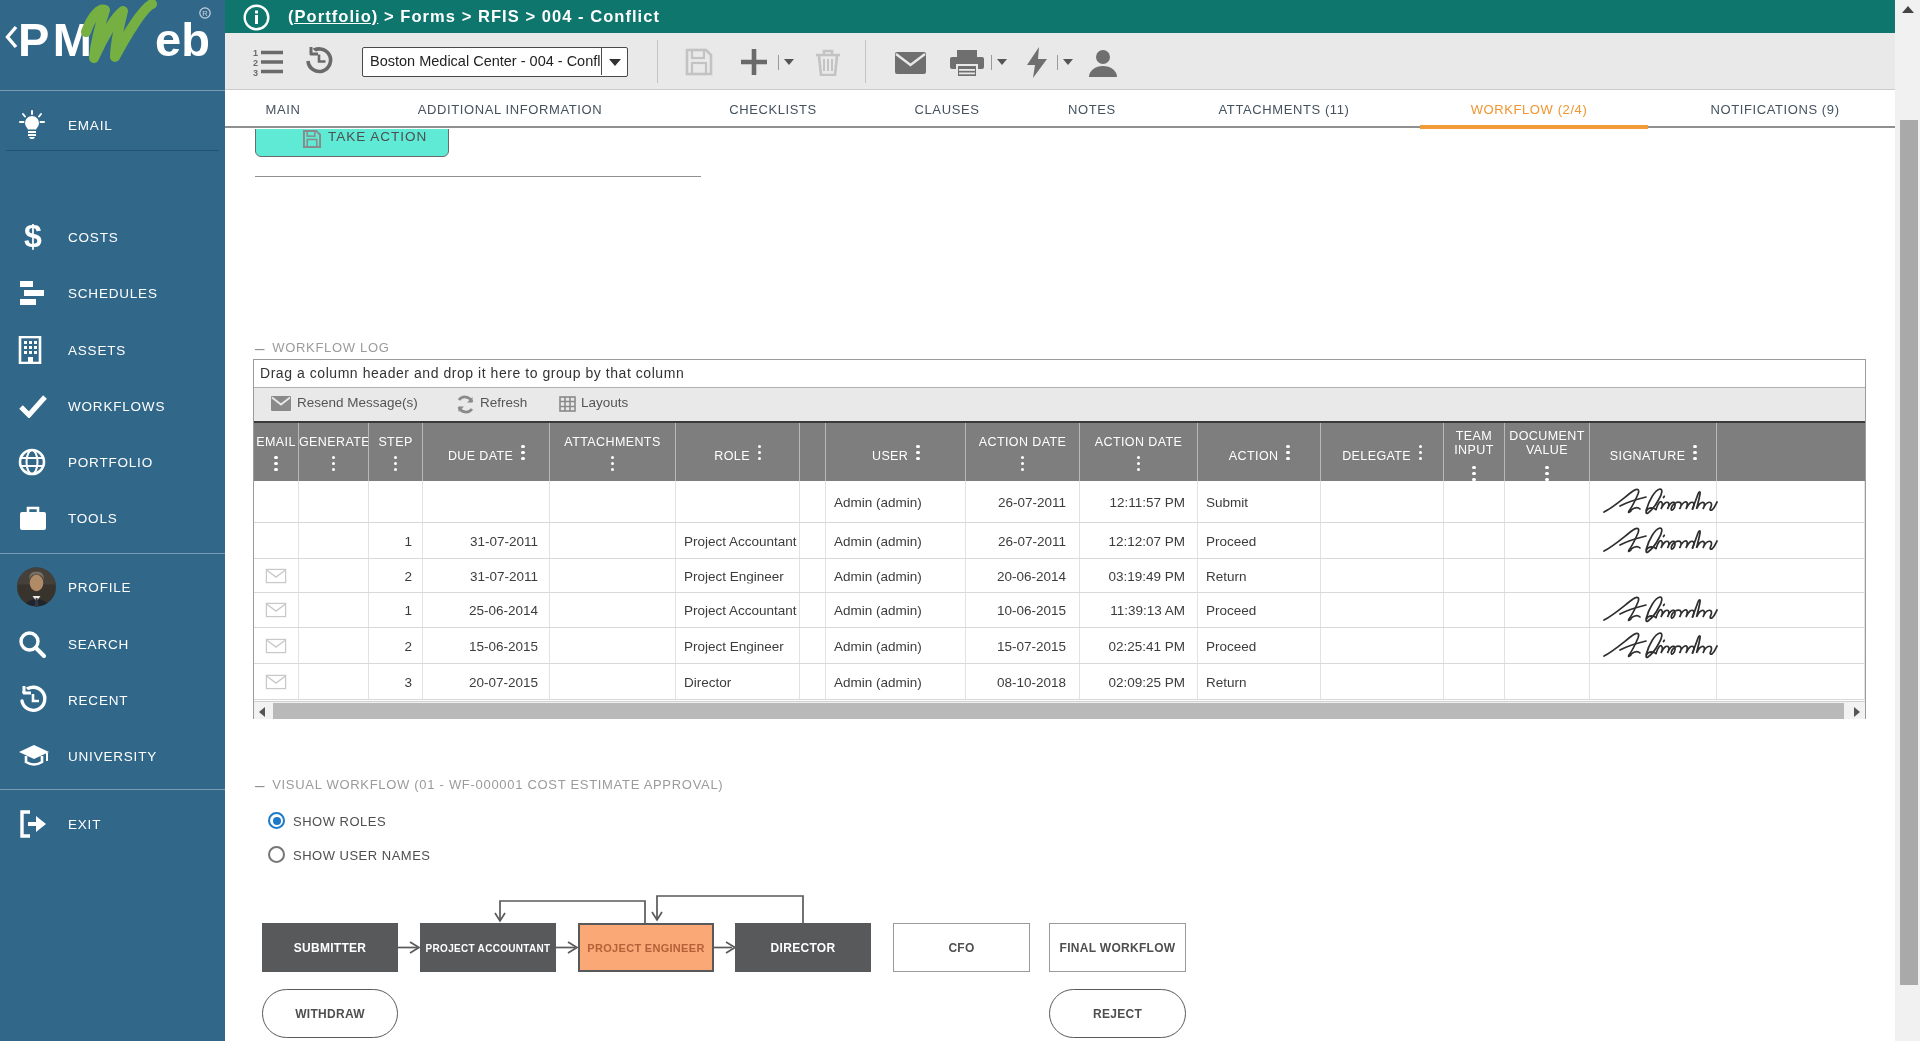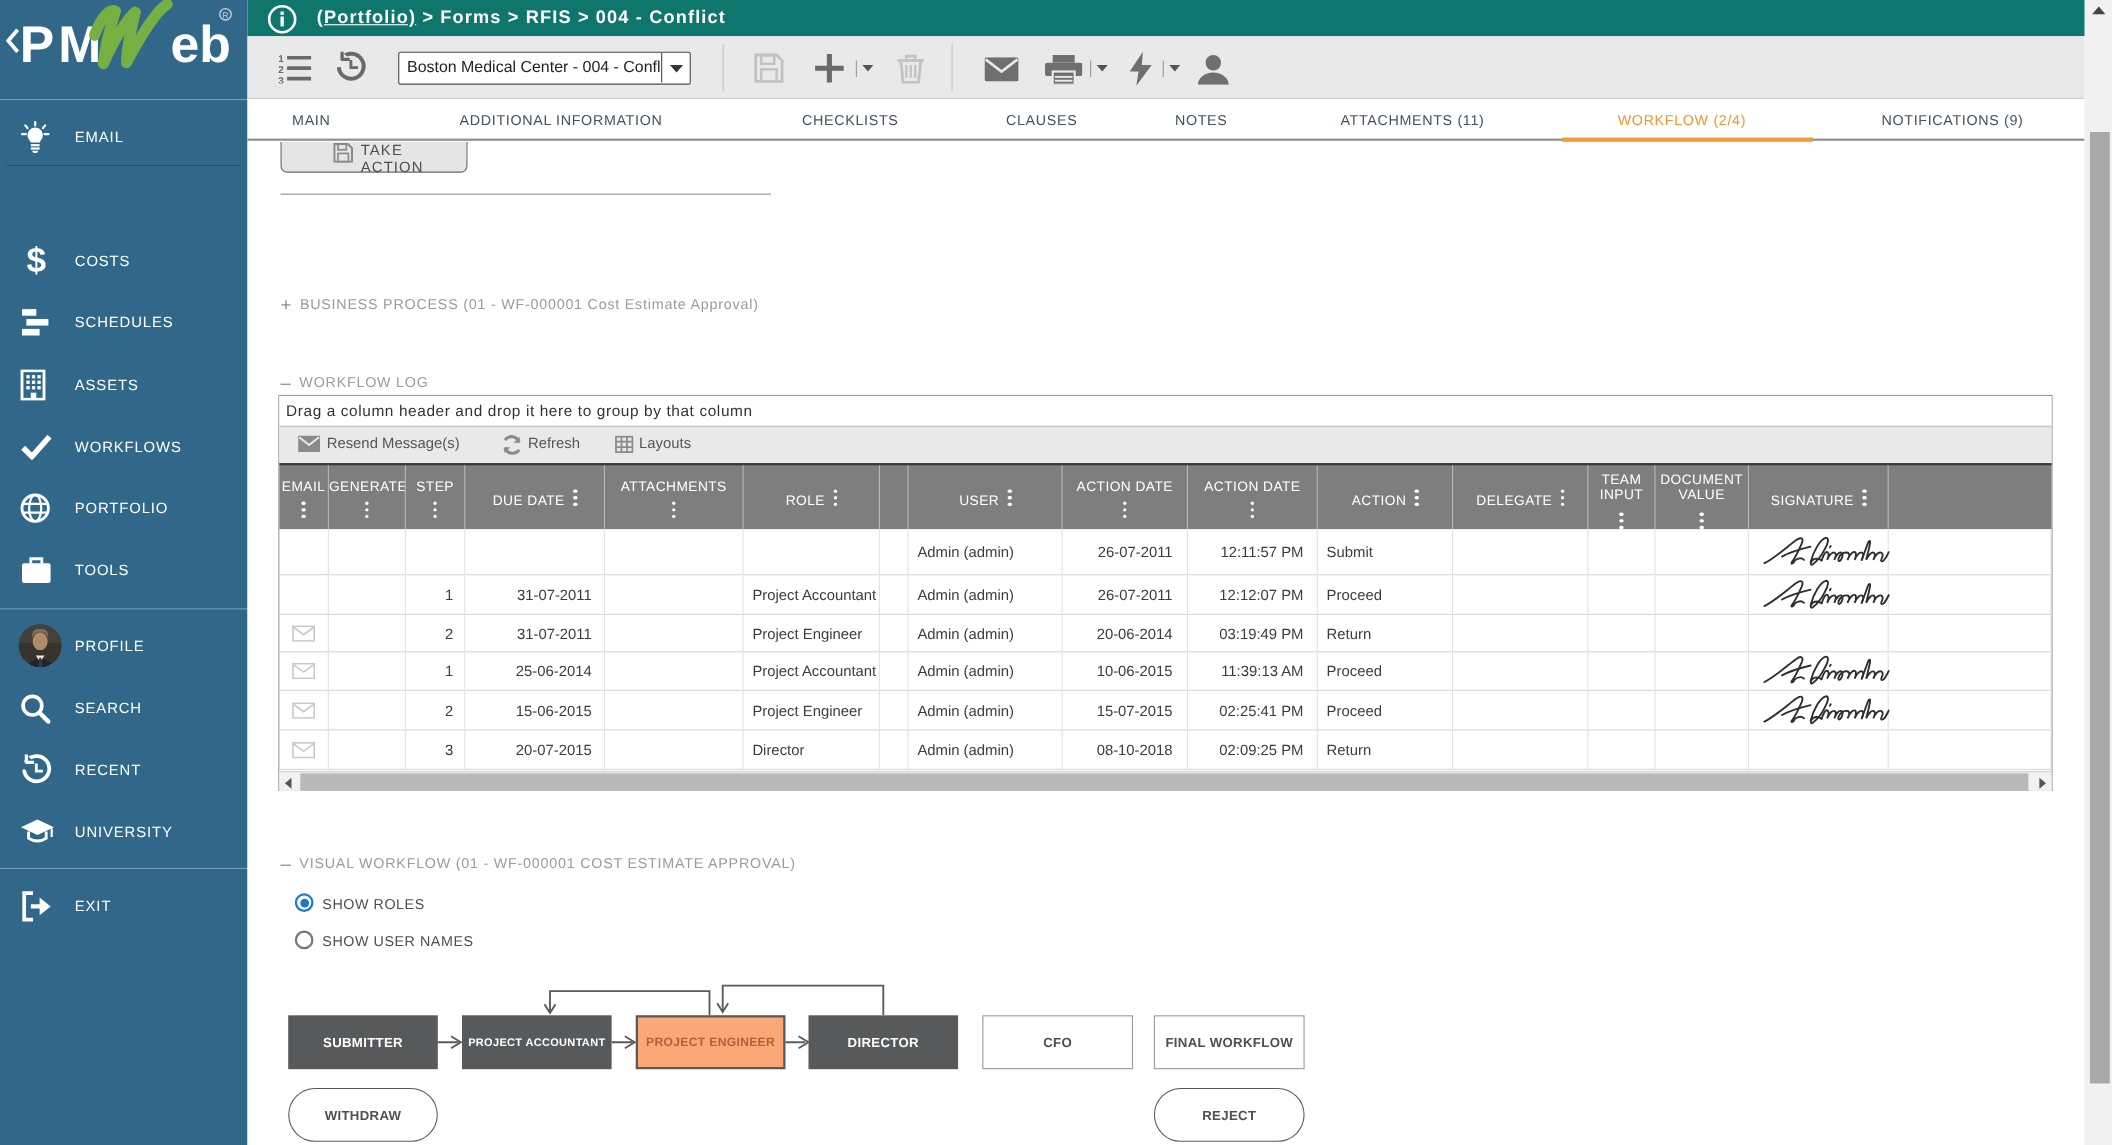--- a/index.html
+++ b/index.html
@@ -24,22 +24,22 @@
   #crumbbar { position:absolute; left:225px; top:0; width:1808px; height:33px; background:#0f766e; }
   #crumbtxt { position:absolute; left:63px; top:7px; color:#fff; font-size:16.5px; letter-spacing:1.05px; font-weight:bold; }
   #toolbar { position:absolute; left:225px; top:33px; width:1670px; height:57px; background:#e9e9e9; border-bottom:1px solid #cccccc;}
   .tdiv { position:absolute; top:7px; width:1px; height:43px; background:#c4c4c4; }
   #tabrow { position:absolute; left:225px; top:90px; width:1670px; height:38px; background:#fff; border-bottom:2px solid #8f8f8f; }
   .tab { position:absolute; top:12px; transform:translateX(-50%); font-size:13px; color:#44525f; letter-spacing:0.6px; white-space:nowrap;}
   #tabunderline { position:absolute; left:1195px; top:35px; width:228px; height:4px; background:#f29b38; }
 
   
   #content { position:absolute; left:225px; top:129px; width:1670px; height:912px; background:#fff; overflow:hidden; }
-  #takeaction { position:absolute; left:30px; top:-11px; width:170px; height:39px;
-     border:1px solid #6b6b6b; border-radius:6px; background:#e5e5e5; }
+  #takeaction { position:absolute; left:30px; top:-11px; width:194px; height:39px;
+     border:1px solid #6b6b6b; border-radius:6px; background:#5eead4; }
   #takeaction span { position:absolute; left:72px; top:10px; font-size:13.5px; color:#4e4e4e; letter-spacing:1px;}
   #hr1 { position:absolute; left:30px; top:47px; width:446px; height:1px; background:#8f8f8f; }
 
   .sechead { position:absolute; font-size:13px; color:#9b9b9b; letter-spacing:0.7px; white-space:nowrap; }
   .sechead .pm { font-size:17px; color:#8f8f8f; vertical-align:-2px; margin-right:7px; }
 
   
   #grid { position:absolute; left:28px; top:230px; width:1613px; height:360px; border:1px solid #9b9b9b; }
   #dragrow { position:absolute; left:0; top:0; width:1611px; height:28px; background:#fff;
      border-bottom:1px solid #b0b0b0; font-size:14px; letter-spacing:0.55px; color:#333; line-height:27px; padding-left:6px;}
@@ -311,21 +311,20 @@
   <div id="takeaction">
     <svg class="abs" style="left:47px;top:11px" width="18" height="18" viewBox="0 0 19 19">
       <path d="M1,1 h13 l4,4 v13 h-17 z" fill="none" stroke="#8a8a8a" stroke-width="2"></path>
       <rect x="4.5" y="1" width="8" height="5.5" fill="none" stroke="#8a8a8a" stroke-width="1.6"></rect>
       <rect x="4.5" y="10" width="10" height="8" fill="none" stroke="#8a8a8a" stroke-width="1.6"></rect>
     </svg>
     <span>TAKE ACTION</span>
   </div>
   <div id="hr1"></div>
 
-  <div class="sechead" style="left:30px;top:139px"><span class="pm">+</span>BUSINESS PROCESS (01 - WF-000001 Cost Estimate Approval)</div>
   <div class="sechead" style="left:30px;top:210px"><span class="pm">–</span>WORKFLOW LOG</div>
 
   <div id="grid">
     <div id="dragrow">Drag a column header and drop it here to group by that column</div>
     <div id="gtool">
       <svg class="abs" style="left:17px;top:8px" width="20" height="15" viewBox="0 0 20 15">
         <rect x="0" y="0" width="20" height="15" rx="1" fill="#8a8a8a"></rect>
         <path d="M1,1.5 l9,7 9,-7" fill="none" stroke="#e9e9e9" stroke-width="1.8"></path>
       </svg>
       <span class="abs" style="left:43px;top:7px">Resend Message(s)</span>

